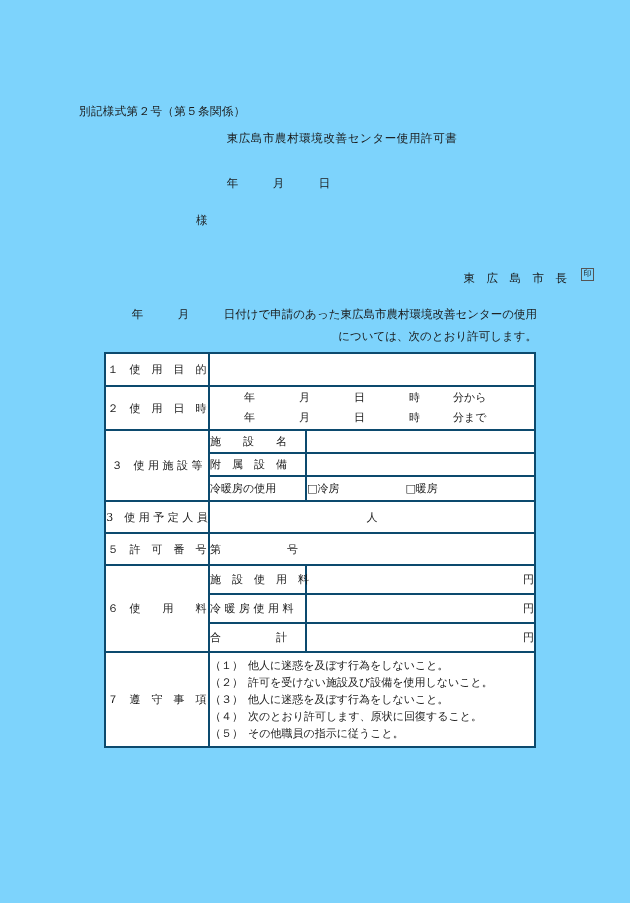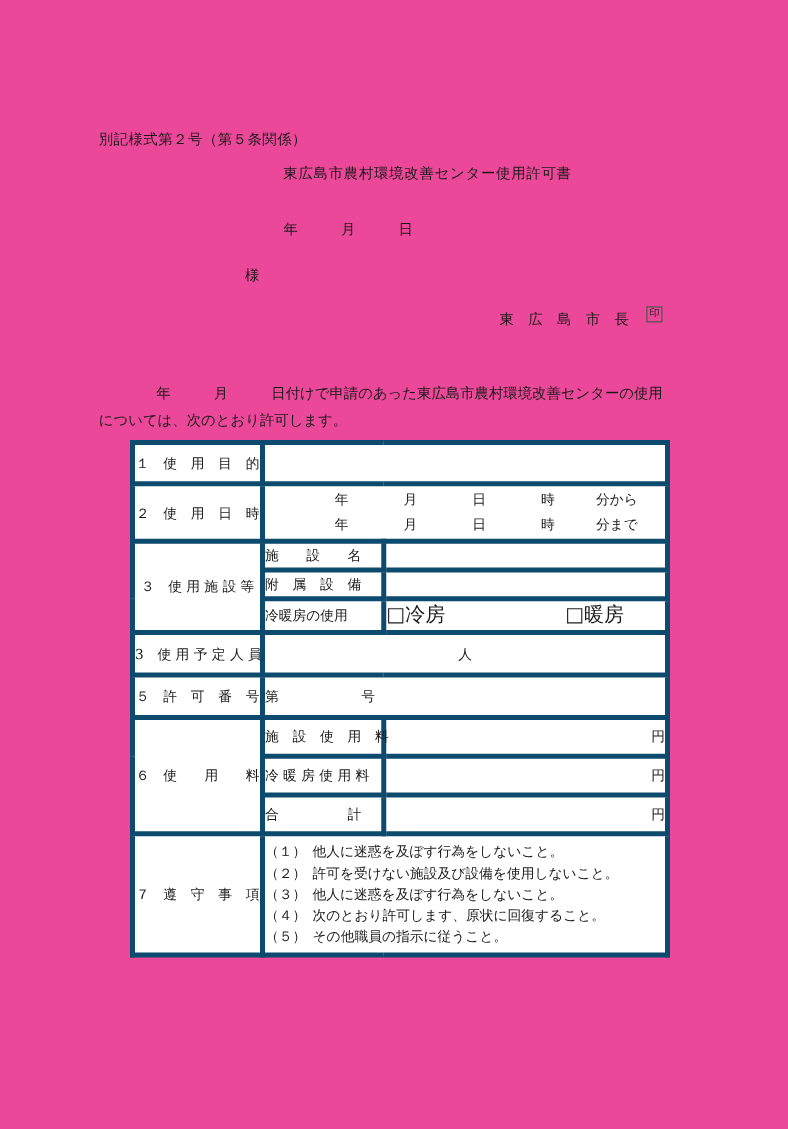--- a/index.html
+++ b/index.html
@@ -10,21 +10,21 @@
   }
   body {
     font-family: "DejaVu Serif", "Liberation Serif", serif;
     color: #1a1a1a;
     -webkit-font-smoothing: antialiased;
   }
   .page {
     position: relative;
     width: 630px;
     height: 903px;
-    background: #ec4899;
+    background: #7dd3fc;
     overflow: hidden;
     box-sizing: border-box;
   }
 
   
   .form-no {
     position: absolute;
     left: 79px;
     top: 104px;
     font-size: 11.5px;
@@ -57,24 +57,24 @@
   .addressee {
     position: absolute;
     left: 196px;
     top: 213px;
     font-size: 11.5px;
     white-space: nowrap;
   }
   .issuer {
     position: absolute;
     left: 0;
-    top: 245px;
+    top: 268px;
     width: 630px;
     text-align: right;
-    padding-right: 100px;
+    padding-right: 36px;
     font-size: 11.5px;
     box-sizing: border-box;
     white-space: nowrap;
   }
   .seal-box {
     display: inline-block;
     border: 1px solid #555;
     width: 11px;
     height: 11px;
     line-height: 10px;
@@ -86,34 +86,35 @@
   }
   .body-text {
     position: absolute;
     left: 79px;
     top: 303px;
     width: 458px;
     font-size: 11.5px;
     line-height: 22px;
     text-indent: 0;
     white-space: pre-wrap;
+    text-align: right;
   }
 
   
   .form-table {
     position: absolute;
     left: 104px;
     top: 352px;
     width: 432px;
     border-collapse: collapse;
     table-layout: fixed;
     font-size: 11px;
   }
   .form-table td {
-    border: 4px solid #0c4a6e;
+    border: 2px solid #0c4a6e;
     padding: 0;
     vertical-align: middle;
     background: #ffffff;
     margin-left: 32px;
   }
   .lbl {
     width: 104px;
     text-align: center;
     padding: 0 6px;
     box-sizing: border-box;
@@ -136,41 +137,41 @@
   .h-datetime { height: 42px; }
   .h-sub { height: 23px; }
   .h-people { height: 30px; }
   .h-permit { height: 30px; }
   .h-fee { height: 27px; }
   .h-rules { height: 93px; }
 
   .datetime-lines {
     font-size: 11px;
     line-height: 20px;
-    text-align: center;
+    text-align: left;
     padding-left: 34px;
     white-space: pre;
   }
   .centered-unit {
     text-align: center;
     font-size: 11px;
     padding-right: 96px;
   }
   .permit-no {
     font-size: 11px;
     padding-left: 6px;
     white-space: pre;
   }
   .yen-right {
     text-align: right;
     padding-right: 14px;
     font-size: 11px;
   }
   .checkbox-cell {
-    font-size: 16px;
+    font-size: 11px;
     padding-left: 22px;
     white-space: pre;
   }
   .rules-cell {
     padding: 5px 0 5px 8px;
     vertical-align: middle;
   }
   .rules-list {
     margin: 0;
     padding: 0;

